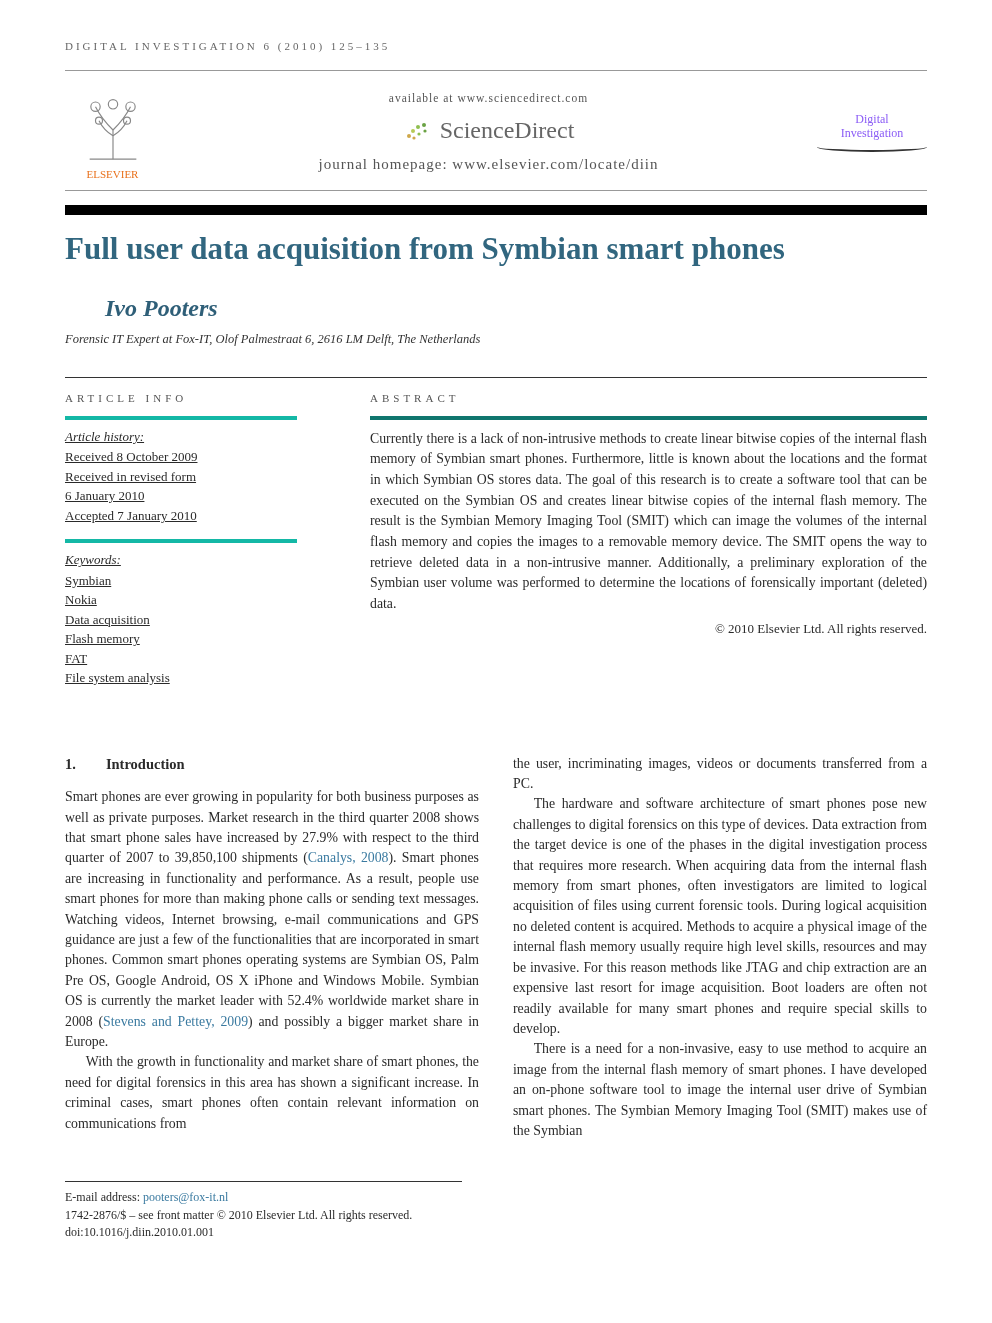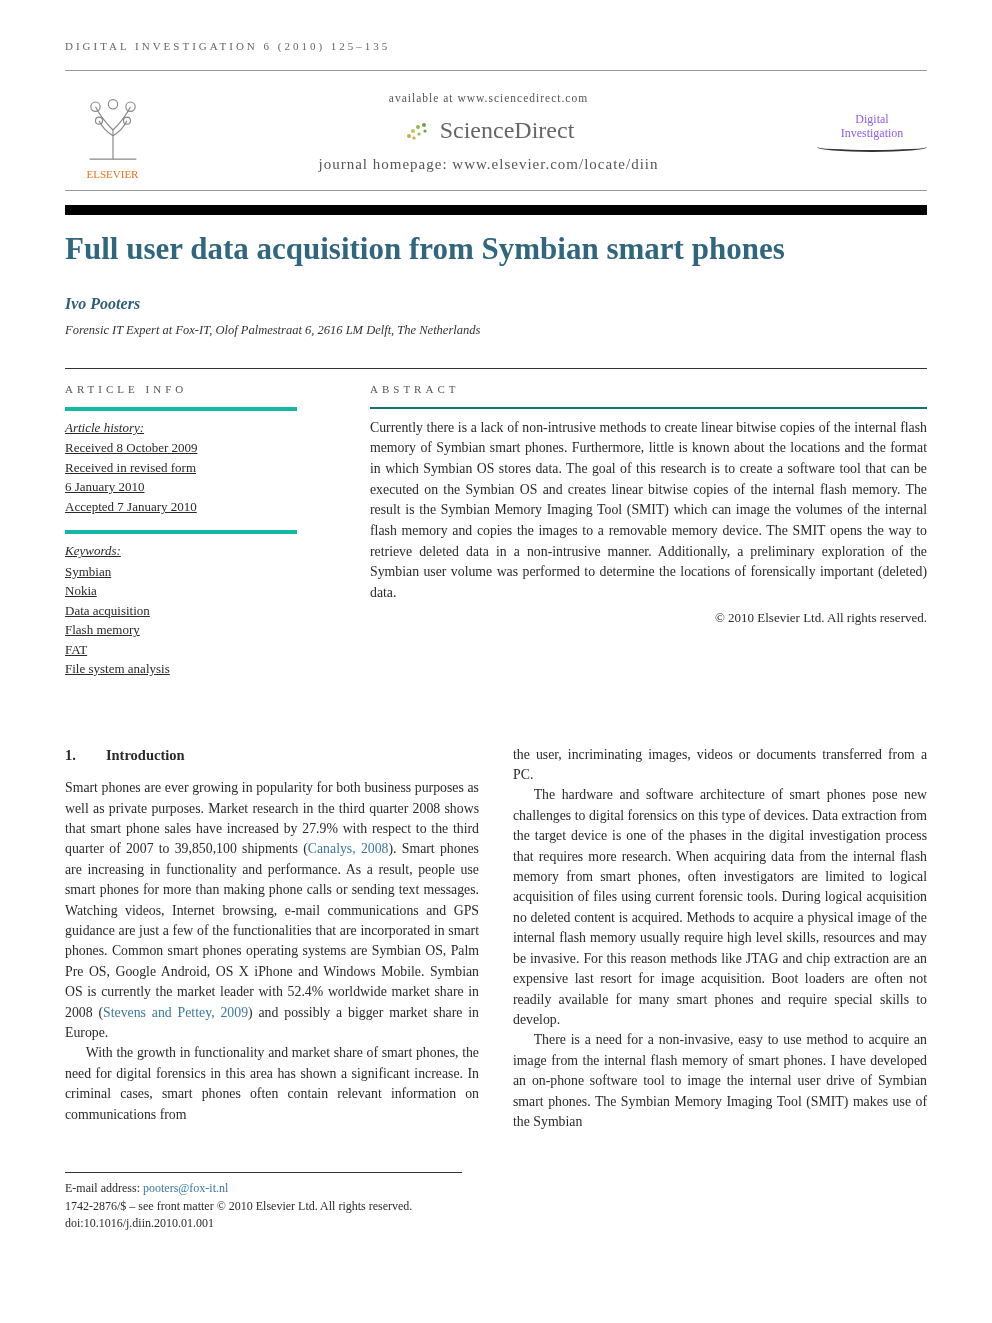--- a/index.html
+++ b/index.html
@@ -91,25 +91,26 @@
       margin-bottom: 16px;
     }
     .article-title {
       font-size: 31px;
       color: #31667f;
       font-weight: 600;
       margin-bottom: 28px;
       line-height: 1.15;
     }
     .author {
-      font-size: 16px;
+      font-size: 24px;
       font-weight: 700;
       font-style: italic;
       color: #2f5f78;
       margin-bottom: 10px;
+      margin-left: 40px;
     }
     .affiliation {
       font-size: 12.5px;
       font-style: italic;
       color: #333;
       margin-bottom: 30px;
     }
     .info-abstract {
       display: flex;
       gap: 57px;
@@ -141,21 +142,21 @@
       text-decoration: underline;
     }
     .info-block .subhead {
       font-style: italic;
       margin-bottom: 1px;
     }
     .abstract-text {
       font-size: 13.8px;
       line-height: 1.5;
       text-align: justify;
-      border-top: 2px solid #0f766e;
+      border-top: 4px solid #0f766e;
       padding-top: 9px;
     }
     .copyright-line {
       text-align: right;
       font-size: 13px;
       margin-top: 4px;
     }
     .body-cols {
       display: flex;
       gap: 34px;

